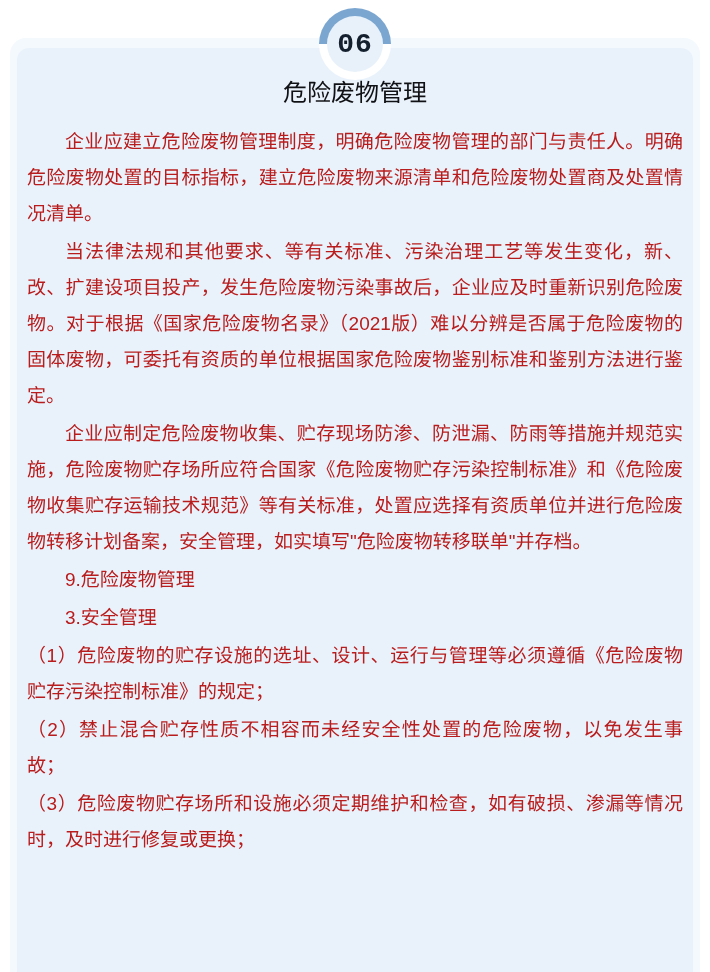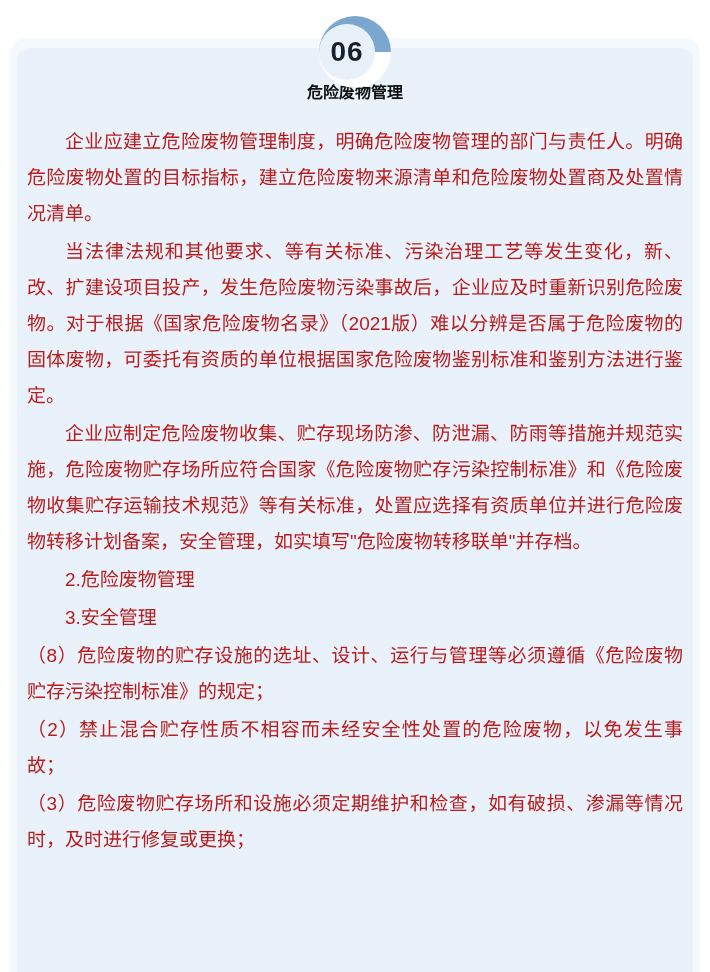--- a/index.html
+++ b/index.html
@@ -34,52 +34,53 @@
     bottom: 0;
     background: #e9f2fb;
     border-radius: 12px 12px 0 0;
     padding: 0 10px;
     box-sizing: border-box;
   }
   
   .badge {
     position: absolute;
     left: 50%;
-    top: 16px;
+    top: 8px;
     transform: translateX(-50%);
     width: 72px;
     height: 72px;
     border-radius: 50%;
     background: conic-gradient(from 270deg, #7ba6d0 0deg 180deg, #ffffff 180deg 360deg);
     display: flex;
     align-items: center;
-    justify-content: flex-start;
+    justify-content: center;
     z-index: 5;
+    font-family: Liberation Mono, monospace;
   }
   .badge-inner {
     width: 56px;
     height: 56px;
     border-radius: 50%;
     background: #e8f1fa;
     display: flex;
     align-items: center;
     justify-content: center;
   }
   .badge-number {
     font-size: 28px;
     font-weight: bold;
     color: #15202e;
     letter-spacing: 1px;
   }
   .page-title {
     margin: 30px 0 16px 0;
     text-align: center;
-    font-size: 16px;
+    font-size: 24px;
     line-height: 30px;
-    font-weight: bold;
+    font-weight: normal;
     color: #101114;
   }
   .content p {
     margin: 2px 0;
     font-size: 19px;
     line-height: 36px;
     color: #b91c1c;
     text-align: justify;
     word-break: break-all;
   }
@@ -105,22 +106,22 @@
   </div>
 
   <div class="card-outer">
     <div class="card-inner">
       <h1 class="page-title">危险废物管理</h1>
       <div class="content">
 
       <p class="indent">企业应建立危险废物管理制度，明确危险废物管理的部门与责任人。明确危险废物处置的目标指标，建立危险废物来源清单和危险废物处置商及处置情况清单。</p>
           <p class="indent">当法律法规和其他要求、等有关标准、污染治理工艺等发生变化，新、改、扩建设项目投产，发生危险废物污染事故后，企业应及时重新识别危险废物。对于根据《国家危险废物名录》（2021版）难以分辨是否属于危险废物的固体废物，可委托有资质的单位根据国家危险废物鉴别标准和鉴别方法进行鉴定。</p>
           <p class="indent">企业应制定危险废物收集、贮存现场防渗、防泄漏、防雨等措施并规范实施，危险废物贮存场所应符合国家《危险废物贮存污染控制标准》和《危险废物收集贮存运输技术规范》等有关标准，处置应选择有资质单位并进行危险废物转移计划备案，安全管理，如实填写"危险废物转移联单"并存档。</p>
-          <p class="heading">2.危险废物管理</p>
+          <p class="heading">9.危险废物管理</p>
           <p class="heading">3.安全管理</p>
-          <p class="item">（8）危险废物的贮存设施的选址、设计、运行与管理等必须遵循《危险废物贮存污染控制标准》的规定；</p>
+          <p class="item">（1）危险废物的贮存设施的选址、设计、运行与管理等必须遵循《危险废物贮存污染控制标准》的规定；</p>
           <p class="item">（2）禁止混合贮存性质不相容而未经安全性处置的危险废物，以免发生事故；</p>
           <p class="item">（3）危险废物贮存场所和设施必须定期维护和检查，如有破损、渗漏等情况时，及时进行修复或更换；</p>
         </div>
     </div>
   </div>
 
 </div>
 
 </body></html>

